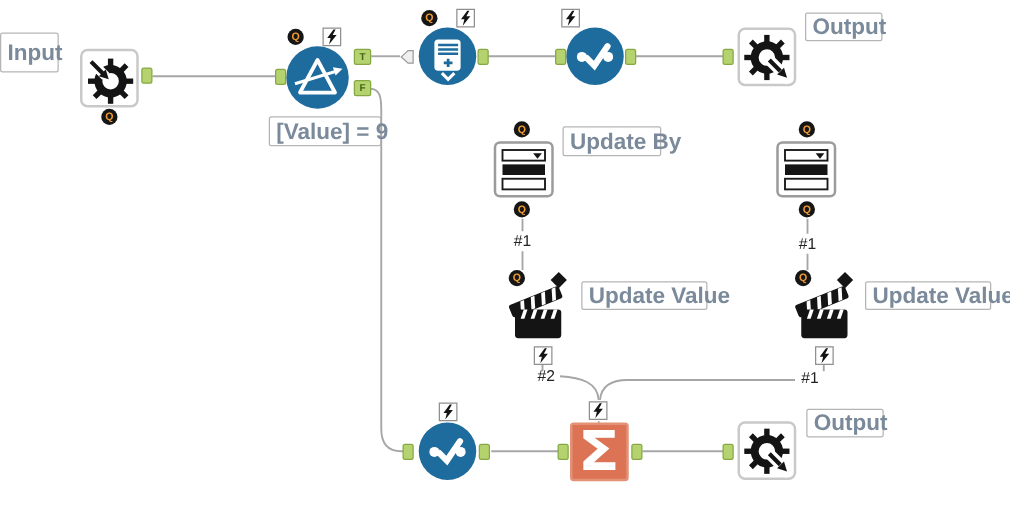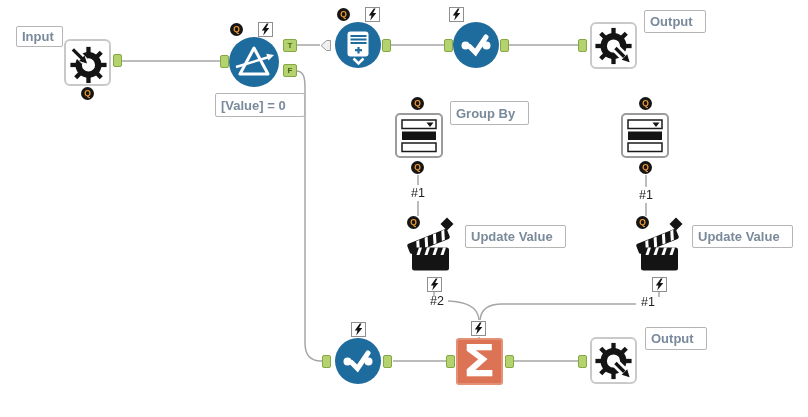--- a/index.html
+++ b/index.html
@@ -1,21 +1,21 @@
 <!DOCTYPE html>
 <html style="--blue: #1e6b9d; --green_fill: #b4d36e; --green_border: #86a844; --orange: #dc7355; --orange_border: #e49277; --wire: #a6a6a6; --label_text: #7a8a9a; --label_border: #b5b5b5; --q_badge_bg: #161616; --q_badge_text: #f09a2f; --anchor_letter: #44641a;"><head>
 <meta charset="utf-8">
 <style>
   html,body{margin:0;padding:0;background:#fff;}
   body{width:808px;height:417px;overflow:hidden;font-family:"Liberation Sans",sans-serif;position:relative;}
   .canvas{position:relative;width:808px;height:417px;background:#fff;}
   .wires{position:absolute;left:0;top:0;z-index:1;}
   .wires path{stroke:var(--wire,#a6a6a6);stroke-width:1.5;fill:none;}
   .ann{position:absolute;z-index:4;background:#fff;border:1px solid var(--label_border,#b5b5b5);border-radius:2px;
-       color:var(--label_text,#7a8a9a);font-weight:bold;font-size:13px;display:flex;align-items:center;
+       color:var(--label_text,#7a8a9a);font-weight:bold;font-size:18px;display:flex;align-items:center;
        padding-left:5px;box-sizing:border-box;white-space:nowrap;}
   .tool{position:absolute;z-index:3;}
   .sq-tool{width:47px;height:47px;background:#fff;border:2px solid #c9c9c9;border-radius:6px;box-sizing:border-box;
        display:flex;align-items:center;justify-content:center;}
   .circ{border-radius:50%;background:var(--blue,#1e6b9d);display:flex;align-items:center;justify-content:center;}
   .dd-tool{width:48px;height:45px;background:#fff;border:2px solid #9b9b9b;border-radius:5px;box-sizing:border-box;
        display:flex;align-items:center;justify-content:center;}
   .sigma-tool{width:47px;height:47px;background:var(--orange,#dc7355);border:2px solid var(--orange_border,#e49277);
        border-radius:3px;box-sizing:border-box;display:flex;align-items:center;justify-content:center;}
   .sigma-glyph{color:#fff;font-weight:bold;font-size:44px;line-height:43px;transform:scaleX(1.12);
@@ -48,21 +48,21 @@
     <path d="M418 201 V216"></path>
     <path d="M646 175 V187"></path>
     <path d="M646 203 V216"></path>
     <path d="M448 301 C465 302 478 306 479 320"></path>
     <path d="M636 304 H502 C489 304 481 309 480 320"></path>
     <path d="M434 292 V297"></path>
     <path d="M659 292 V297"></path>
     <path d="M479 337 V340"></path>
   </svg>
 
-  <div class="ann" style="left:16px;top:26px;width:47px;height:21px">Input</div>
+  <div class="ann" style="left:0;top:26px;width:47px;height:32px">Input</div>
 
   <div class="tool sq-tool" style="left:64px;top:39px">
     <svg width="44" height="44" viewBox="0 0 44 44">
       <g fill="#141414">
         <rect x="20.8" y="5.5" width="4.4" height="6.5" transform="rotate(0 23 24)"></rect>
         <rect x="20.8" y="5.5" width="4.4" height="6.5" transform="rotate(45 23 24)"></rect>
         <rect x="20.8" y="5.5" width="4.4" height="6.5" transform="rotate(90 23 24)"></rect>
         <rect x="20.8" y="5.5" width="4.4" height="6.5" transform="rotate(135 23 24)"></rect>
         <rect x="20.8" y="5.5" width="4.4" height="6.5" transform="rotate(180 23 24)"></rect>
         <rect x="20.8" y="5.5" width="4.4" height="6.5" transform="rotate(225 23 24)"></rect>
@@ -87,21 +87,21 @@
     </svg>
   </div>
   <div class="qb" style="left:230px;top:23px">Q</div>
   <div class="bolt" style="left:258px;top:22px">
     <svg width="13" height="13" viewBox="0 0 13 13">
         <path d="M7.8 0.6 L2.8 7.4 H5.5 L4.2 12.6 L10.3 4.9 H7.1 L9.5 0.6 Z" fill="#141414"></path>
       </svg>
   </div>
   <div class="anch anch-tf" style="left:283px;top:39px">T</div>
   <div class="anch anch-tf" style="left:283px;top:64px">F</div>
-  <div class="ann" style="left:215px;top:93px;width:90px;height:24px">[Value] = 0</div>
+  <div class="ann" style="left:215px;top:93px;width:90px;height:24px">[Value] = 9</div>
 
   <svg class="pennant" style="left:320px;top:39px" width="12" height="13" viewBox="0 0 12 13">
     <path d="M1 6.5 L6.5 1.5 H10.5 V11.5 H6.5 Z" fill="#efefef" stroke="#9a9a9a" stroke-width="1"></path>
   </svg>
   <div class="tool circ" style="left:335px;top:22px;width:46px;height:46px">
     <svg width="46" height="46" viewBox="0 0 46 46">
       <rect x="12.5" y="9.5" width="21" height="25" rx="3" fill="#fff"></rect>
       <g stroke="#1e6b9d" stroke-width="2">
         <path d="M15.5 14 H31.5"></path>
           <path d="M15.5 17.5 H31.5"></path>
@@ -161,21 +161,21 @@
   <div class="tool dd-tool" style="left:395px;top:113px">
     <svg width="44" height="41" viewBox="0 0 44 41">
       <rect x="5" y="5" width="34" height="8.5" fill="#fff" stroke="#1a1a1a" stroke-width="1.5"></rect>
       <polygon points="29.5,7.5 36.5,7.5 33,12" fill="#141414"></polygon>
       <rect x="5" y="16.5" width="34" height="8.5" fill="#141414"></rect>
       <rect x="5" y="28" width="34" height="8.5" fill="#fff" stroke="#1a1a1a" stroke-width="1.5"></rect>
     </svg>
   </div>
   <div class="qb" style="left:411px;top:97px">Q</div>
   <div class="qb" style="left:411px;top:161px">Q</div>
-  <div class="ann" style="left:450px;top:101px;width:79px;height:24px">Group By</div>
+  <div class="ann" style="left:450px;top:101px;width:79px;height:24px">Update By</div>
   <div class="hash" style="left:408px;top:186px;width:20px">#1</div>
 
   <div class="tool dd-tool" style="left:621px;top:113px">
     <svg width="44" height="41" viewBox="0 0 44 41">
       <rect x="5" y="5" width="34" height="8.5" fill="#fff" stroke="#1a1a1a" stroke-width="1.5"></rect>
       <polygon points="29.5,7.5 36.5,7.5 33,12" fill="#141414"></polygon>
       <rect x="5" y="16.5" width="34" height="8.5" fill="#141414"></rect>
       <rect x="5" y="28" width="34" height="8.5" fill="#fff" stroke="#1a1a1a" stroke-width="1.5"></rect>
     </svg>
   </div>

